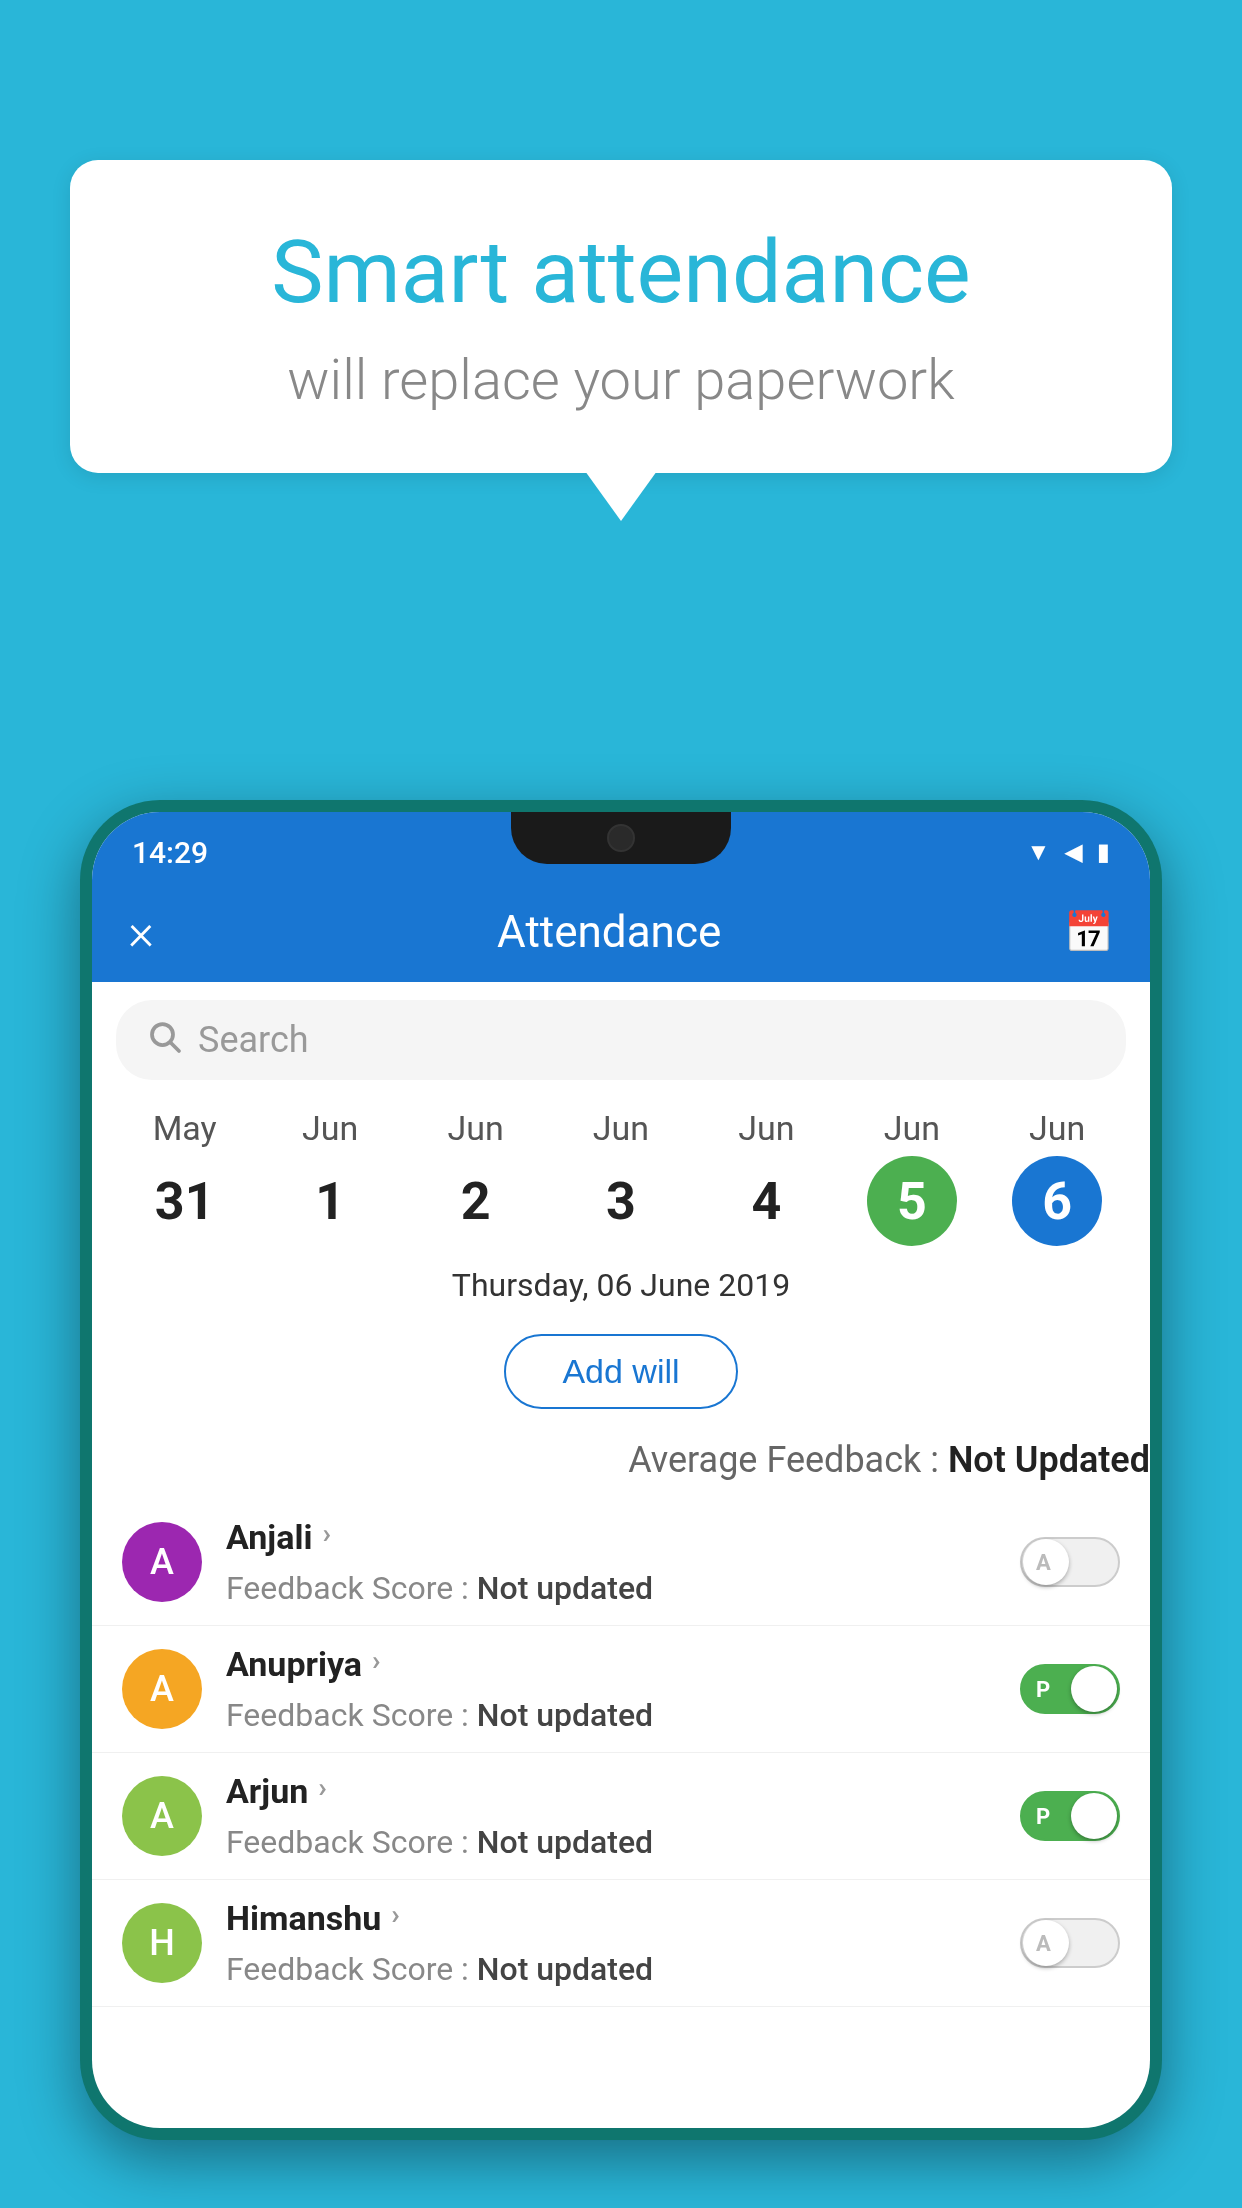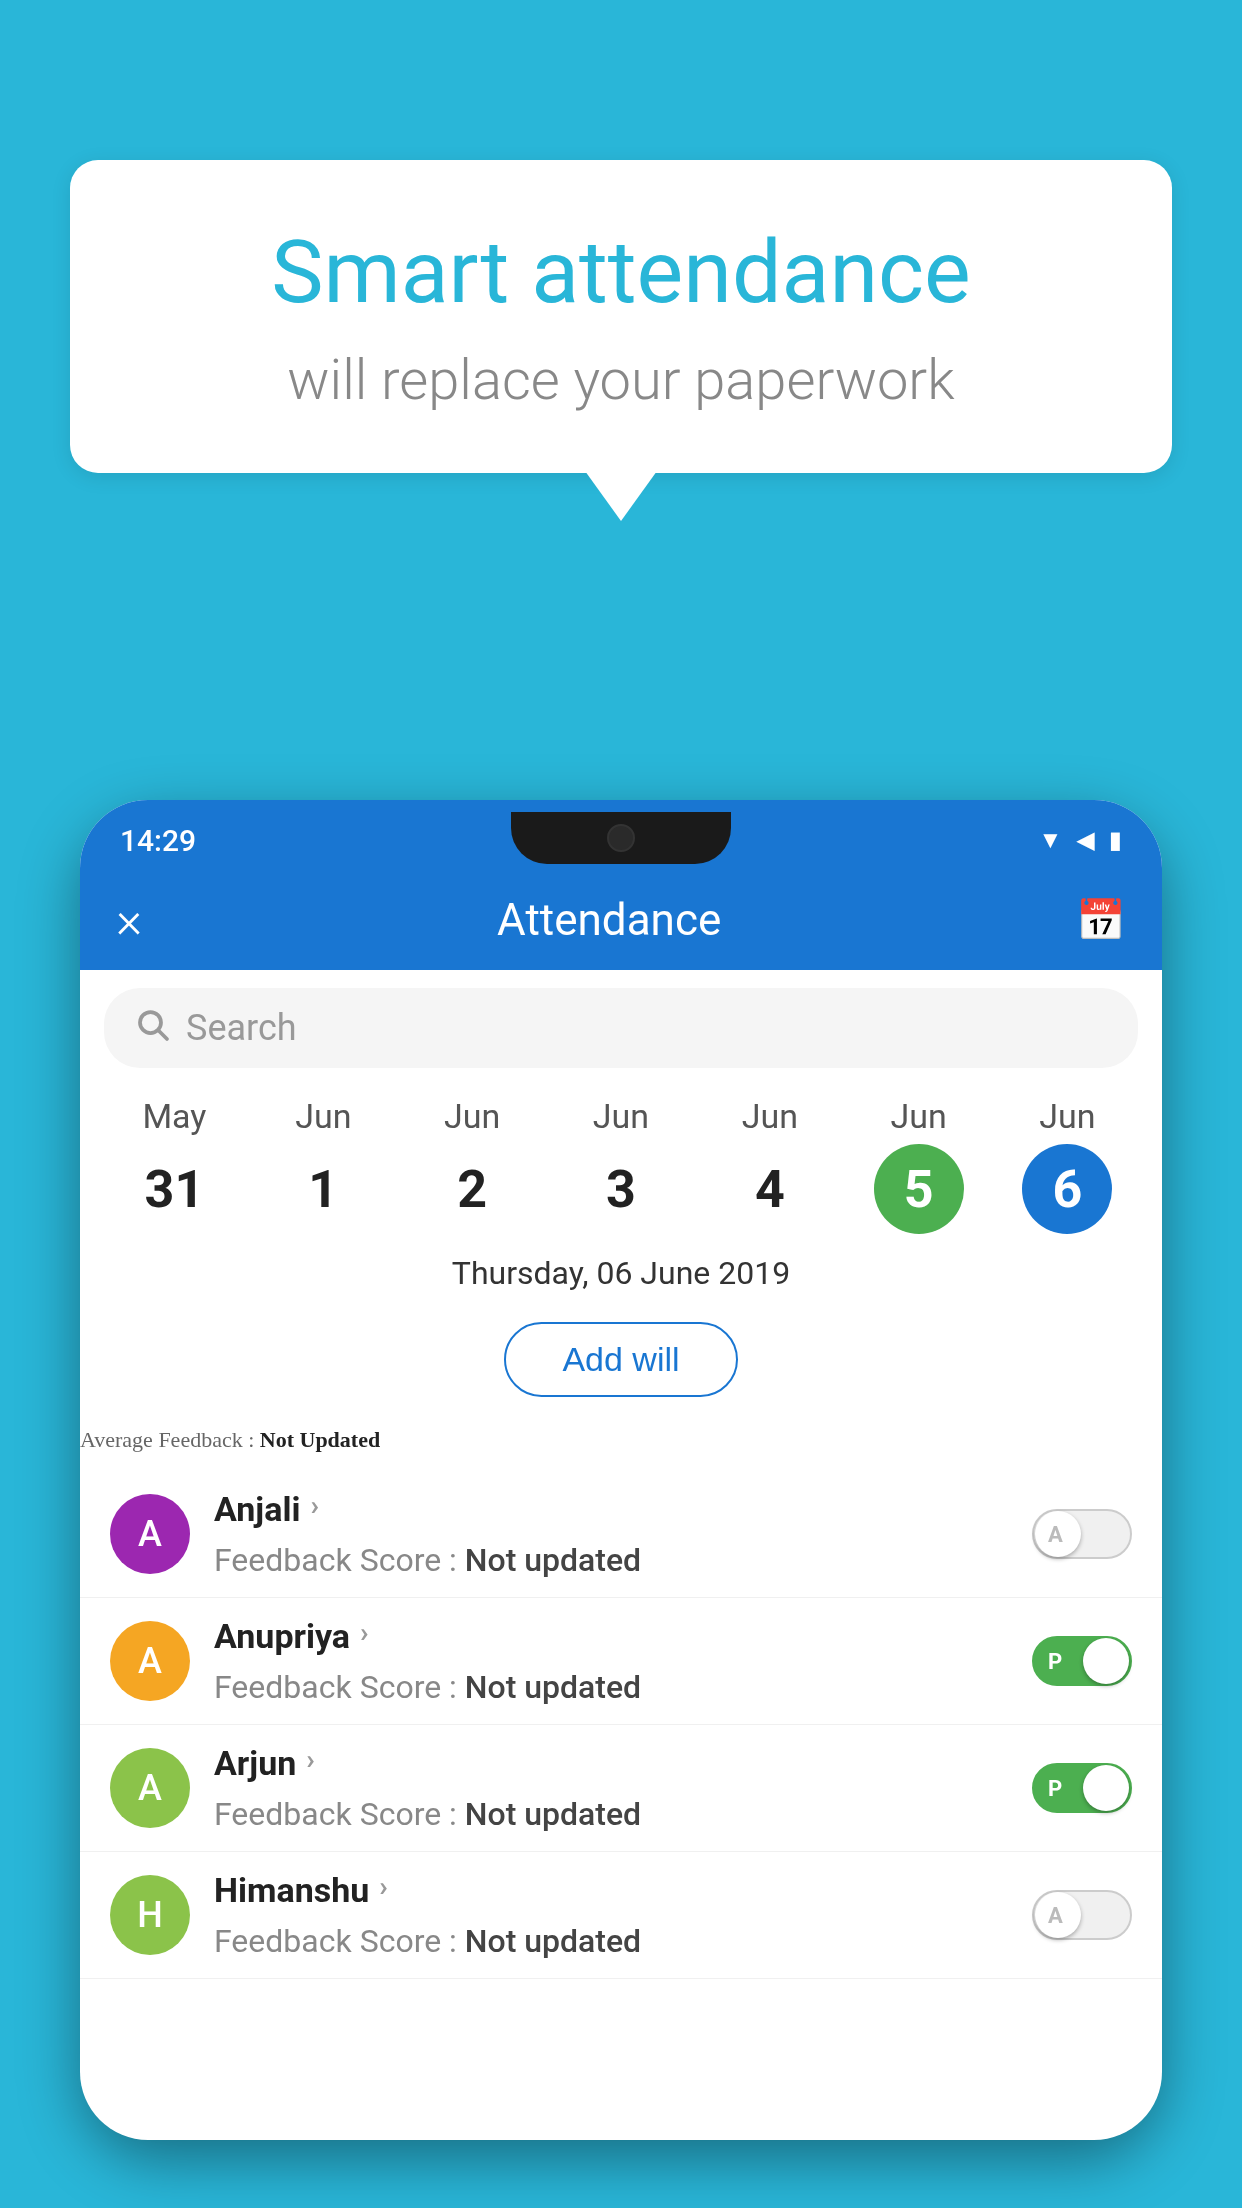--- a/index.html
+++ b/index.html
@@ -60,22 +60,23 @@
       position: absolute;
       top: 800px;
       left: 80px;
       right: 80px;
       bottom: 0;
     }
 
     .phone {
       width: 100%;
       height: 1340px;
-      background: #f9a8d4;
+      background: #0f766e;
       border-radius: 80px;
+      padding: 12px;
       position: relative;
       box-shadow: 0 20px 60px rgba(0,0,0,0.4);
     }
 
     .phone-notch {
       position: absolute;
       top: 12px;
       left: 50%;
       transform: translateX(-50%);
       width: 220px;
@@ -245,25 +246,24 @@
       color: #1976d2;
       border-radius: 40px;
       padding: 16px 56px;
       font-size: 34px;
       text-align: center;
       width: fit-content;
     }
 
     
     .avg-feedback {
-      text-align: left;
-      font-size: 22px;
+      text-align: right;
+      font-size: 36px;
       color: #666;
       margin: 10px 0 18px;
-      font-family: Liberation Serif, serif;
     }
 
     .avg-feedback strong {
       color: #222;
       font-weight: 600;
     }
 
     
     .student-list {
       flex: 1;

